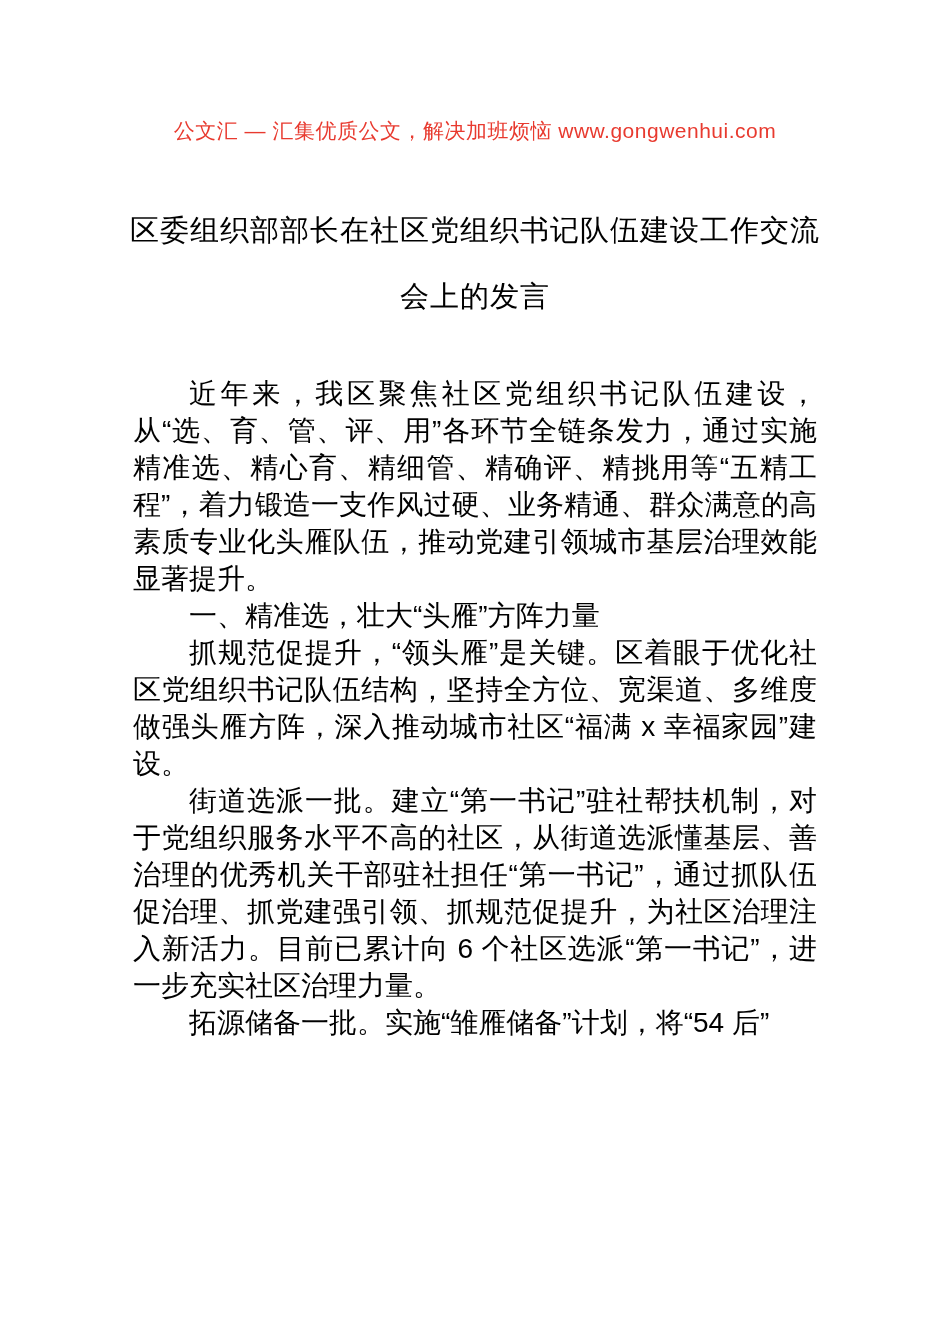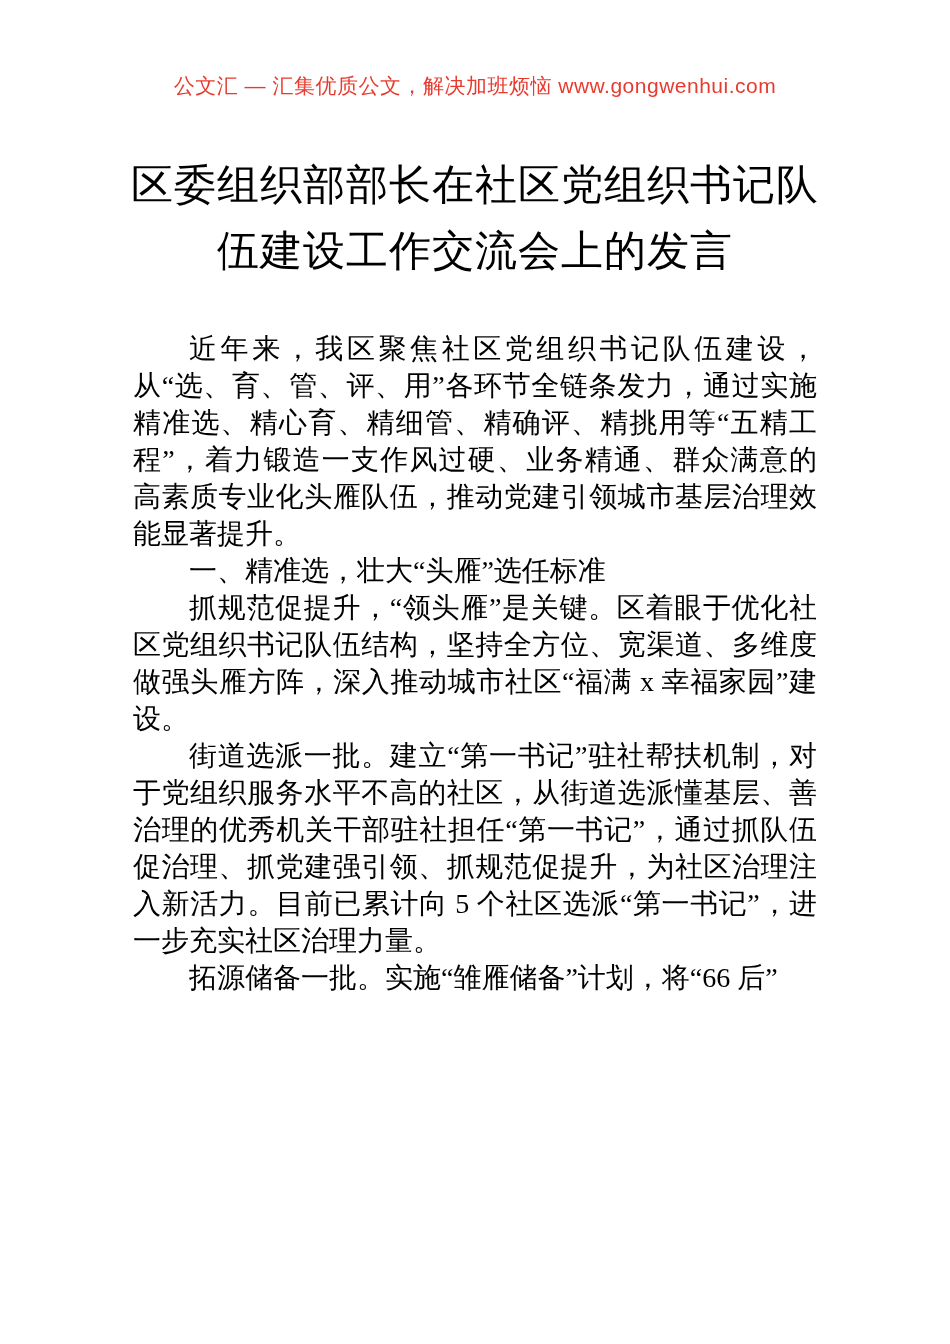--- a/index.html
+++ b/index.html
@@ -15,61 +15,60 @@
     color: #000000;
   }
   .page {
     width: 950px;
     height: 1344px;
     background: #ffffff;
     box-sizing: border-box;
   }
   .promo {
     margin: 0 auto;
-    padding-top: 71px;
+    padding-top: 116px;
     text-align: center;
     font-size: 21px;
     line-height: 29px;
     color: #e83a2f;
     letter-spacing: 0.5px;
   }
   .doc-title {
     width: 700px;
     margin: 52px auto 0 auto;
     text-align: center;
-    font-size: 42px;
+    font-size: 29px;
     line-height: 66px;
     font-weight: normal;
     letter-spacing: 1px;
     color: #000000;
   }
   .doc-body {
     width: 684px;
     margin: 46px auto 0 auto;
   }
   .doc-body p {
     margin: 0;
     text-indent: 2em;
     font-size: 28px;
     line-height: 37px;
     text-align: justify;
     font-weight: normal;
     color: #000000;
-    font-family: Liberation Serif, serif;
   }
 </style>
 </head>
 <body>
 
 <div class="page">
   <div class="promo">公文汇 — 汇集优质公文，解决加班烦恼 www.gongwenhui.com</div>
 
   <h1 class="doc-title">区委组织部部长在社区党组织书记队伍建设工作交流会上的发言</h1>
 
   <div class="doc-body">
 
   <p>近年来，我区聚焦社区党组织书记队伍建设，从“选、育、管、评、用”各环节全链条发力，通过实施精准选、精心育、精细管、精确评、精挑用等“五精工程”，着力锻造一支作风过硬、业务精通、群众满意的高素质专业化头雁队伍，推动党建引领城市基层治理效能显著提升。</p>
-      <p>一、精准选，壮大“头雁”选任标准</p>
+      <p>一、精准选，壮大“头雁”方阵力量</p>
       <p>抓规范促提升，“领头雁”是关键。区着眼于优化社区党组织书记队伍结构，坚持全方位、宽渠道、多维度做强头雁方阵，深入推动城市社区“福满 x 幸福家园”建设。</p>
-      <p>街道选派一批。建立“第一书记”驻社帮扶机制，对于党组织服务水平不高的社区，从街道选派懂基层、善治理的优秀机关干部驻社担任“第一书记”，通过抓队伍促治理、抓党建强引领、抓规范促提升，为社区治理注入新活力。目前已累计向 5 个社区选派“第一书记”，进一步充实社区治理力量。</p>
-      <p>拓源储备一批。实施“雏雁储备”计划，将“66 后”</p>
+      <p>街道选派一批。建立“第一书记”驻社帮扶机制，对于党组织服务水平不高的社区，从街道选派懂基层、善治理的优秀机关干部驻社担任“第一书记”，通过抓队伍促治理、抓党建强引领、抓规范促提升，为社区治理注入新活力。目前已累计向 6 个社区选派“第一书记”，进一步充实社区治理力量。</p>
+      <p>拓源储备一批。实施“雏雁储备”计划，将“54 后”</p>
     </div>
 </div>
 
 </body></html>

